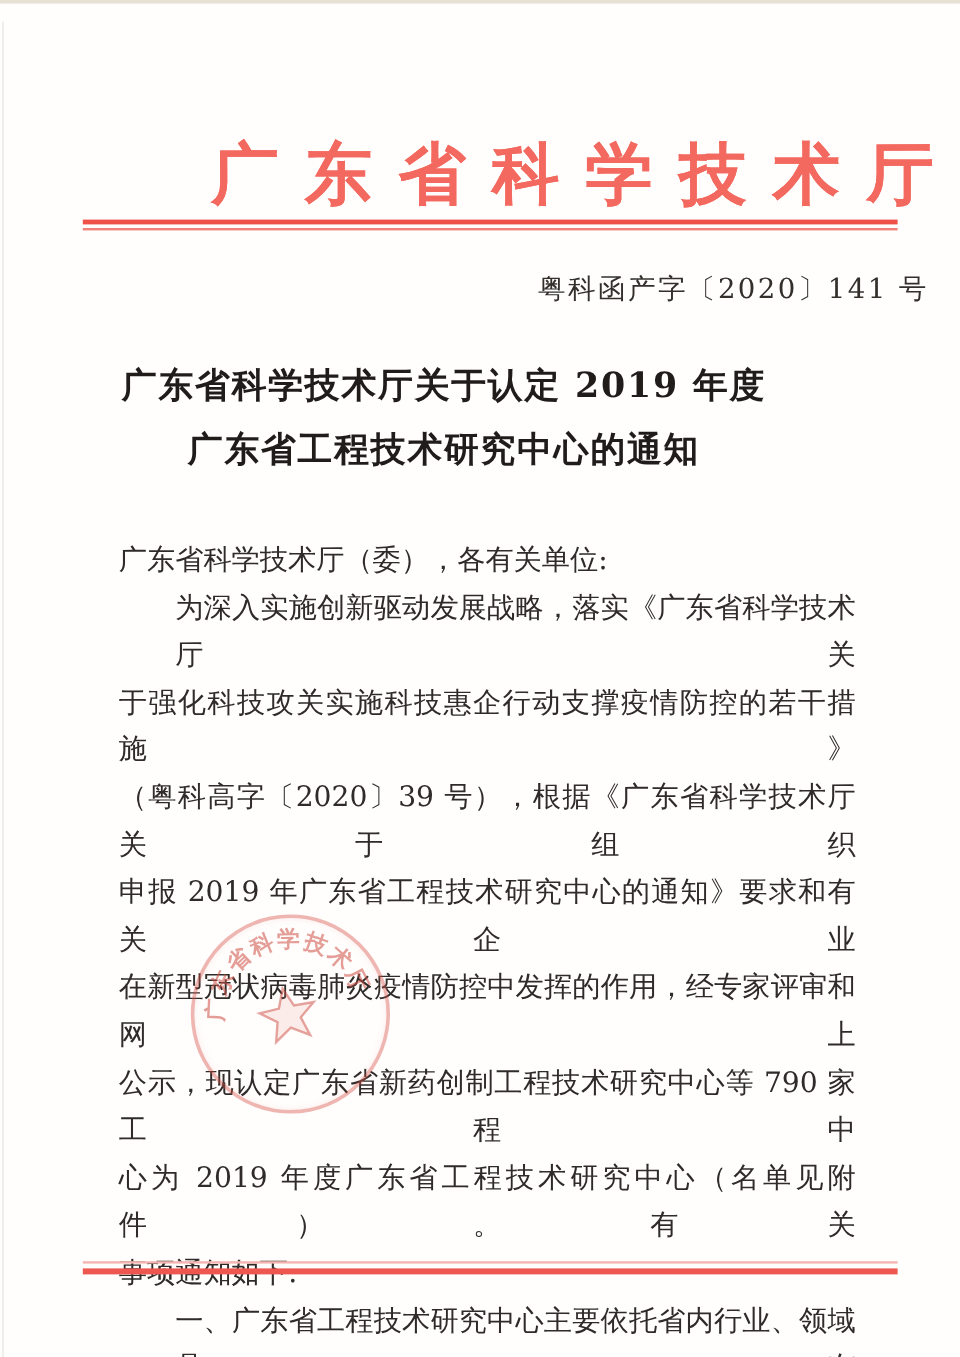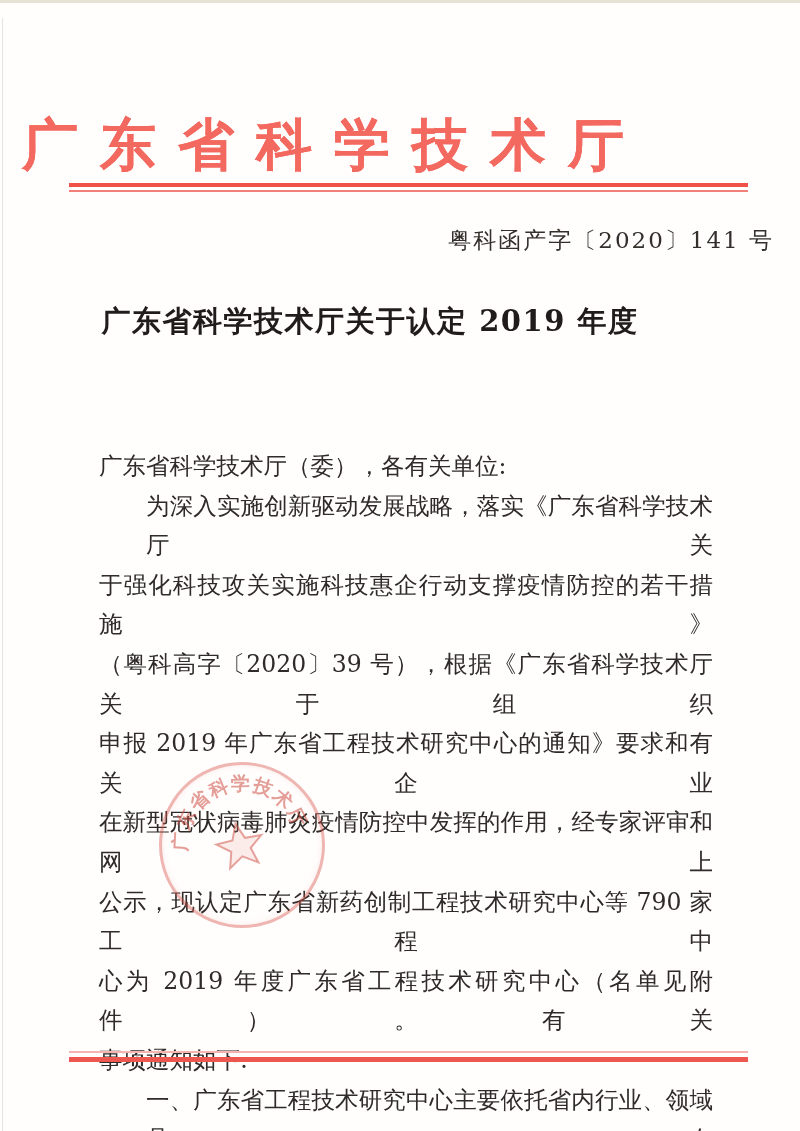--- a/index.html
+++ b/index.html
@@ -19,21 +19,21 @@
     position:absolute;top:0;left:0;width:800px;height:3px;
     background:#dcd2bf;opacity:.65;
   }
   .scan-left-edge{
     position:absolute;top:18px;left:2px;width:1px;height:1113px;
     background:#e4e3e0;
   }
   
   .letterhead{
     position:absolute;top:108px;left:0;width:800px;
-    text-align:left;
+    text-align:right;
     font-size:56px;font-weight:bold;
     letter-spacing:22px;padding-left:22px;box-sizing:border-box;
     color:#f3695f;
     text-shadow:0 0 .5px #f3695f;
     white-space:nowrap;
   }
   .head-rule{position:absolute;left:69px;width:679px;}
   .head-rule .thick{height:4px;background:#ef5047;}
   .head-rule .gap{height:3px;}
   .head-rule .thin{height:1.5px;background:#f08079;}
@@ -105,20 +105,21 @@
   <div class="head-rule rule-top">
     <div class="thick"></div>
     <div class="gap"></div>
     <div class="thin"></div>
   </div>
 
   <div class="doc-number">粤科函产字〔2020〕141 号</div>
 
   <div class="doc-title">
     <div>广东省科学技术厅关于认定 2019 年度</div>
+    <div>广东省工程技术研究中心的通知</div>
   </div>
 
   <div class="doc-body">
       <div class="body-line">广东省科学技术厅（委），各有关单位:</div>
       <div class="body-line indent justify">为深入实施创新驱动发展战略，落实《广东省科学技术厅关</div>
       <div class="body-line justify">于强化科技攻关实施科技惠企行动支撑疫情防控的若干措施》</div>
       <div class="body-line justify">（粤科高字〔2020〕39 号），根据《广东省科学技术厅关于组织</div>
       <div class="body-line justify">申报 2019 年广东省工程技术研究中心的通知》要求和有关企业</div>
       <div class="body-line justify">在新型冠状病毒肺炎疫情防控中发挥的作用，经专家评审和网上</div>
       <div class="body-line justify">公示，现认定广东省新药创制工程技术研究中心等 790 家工程中</div>

